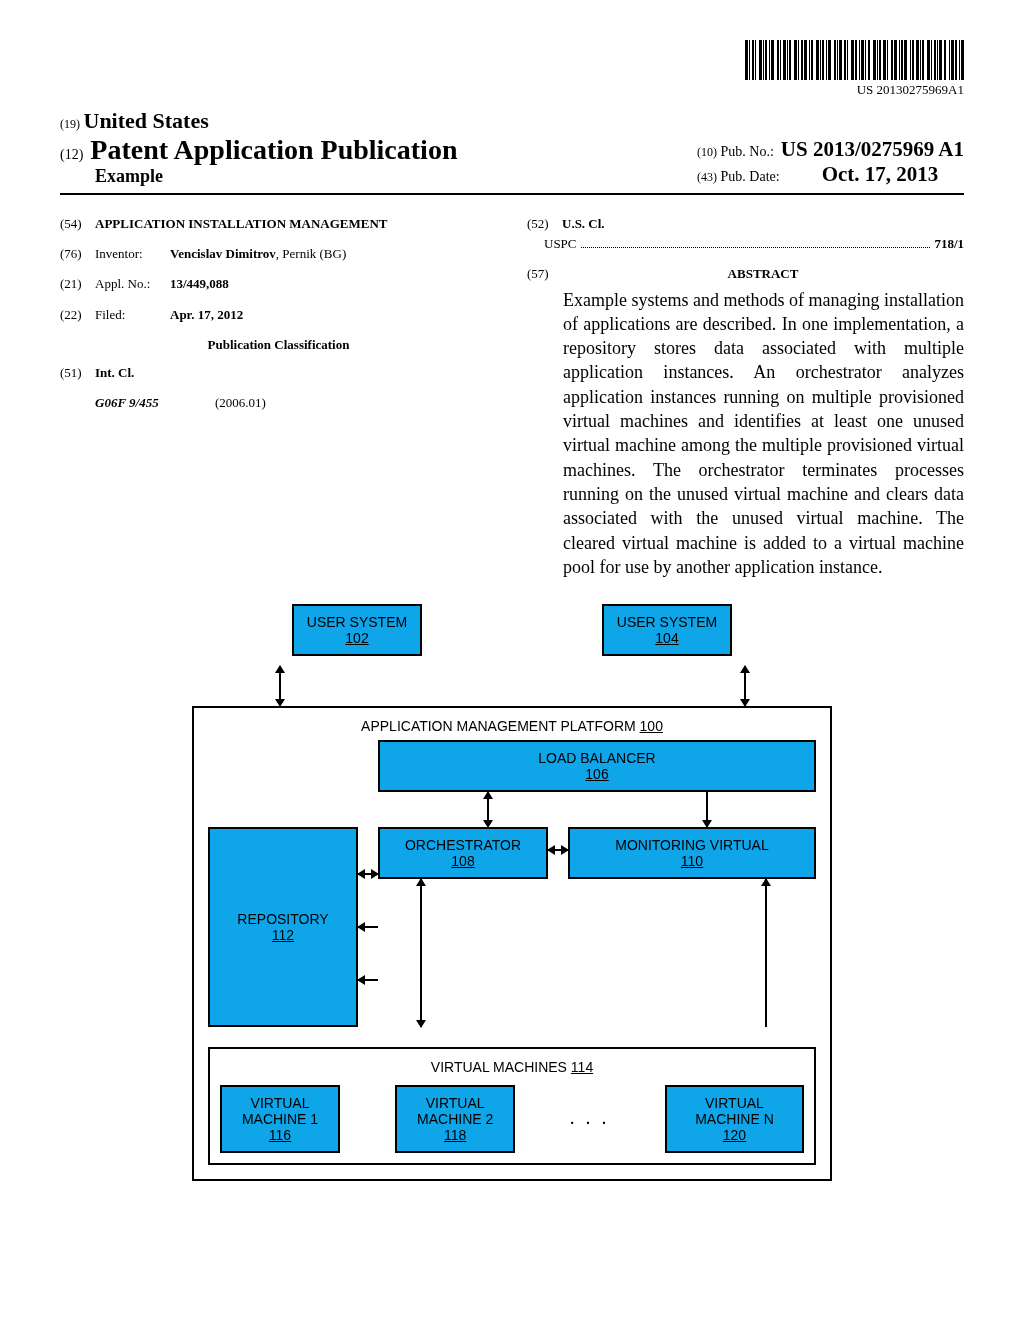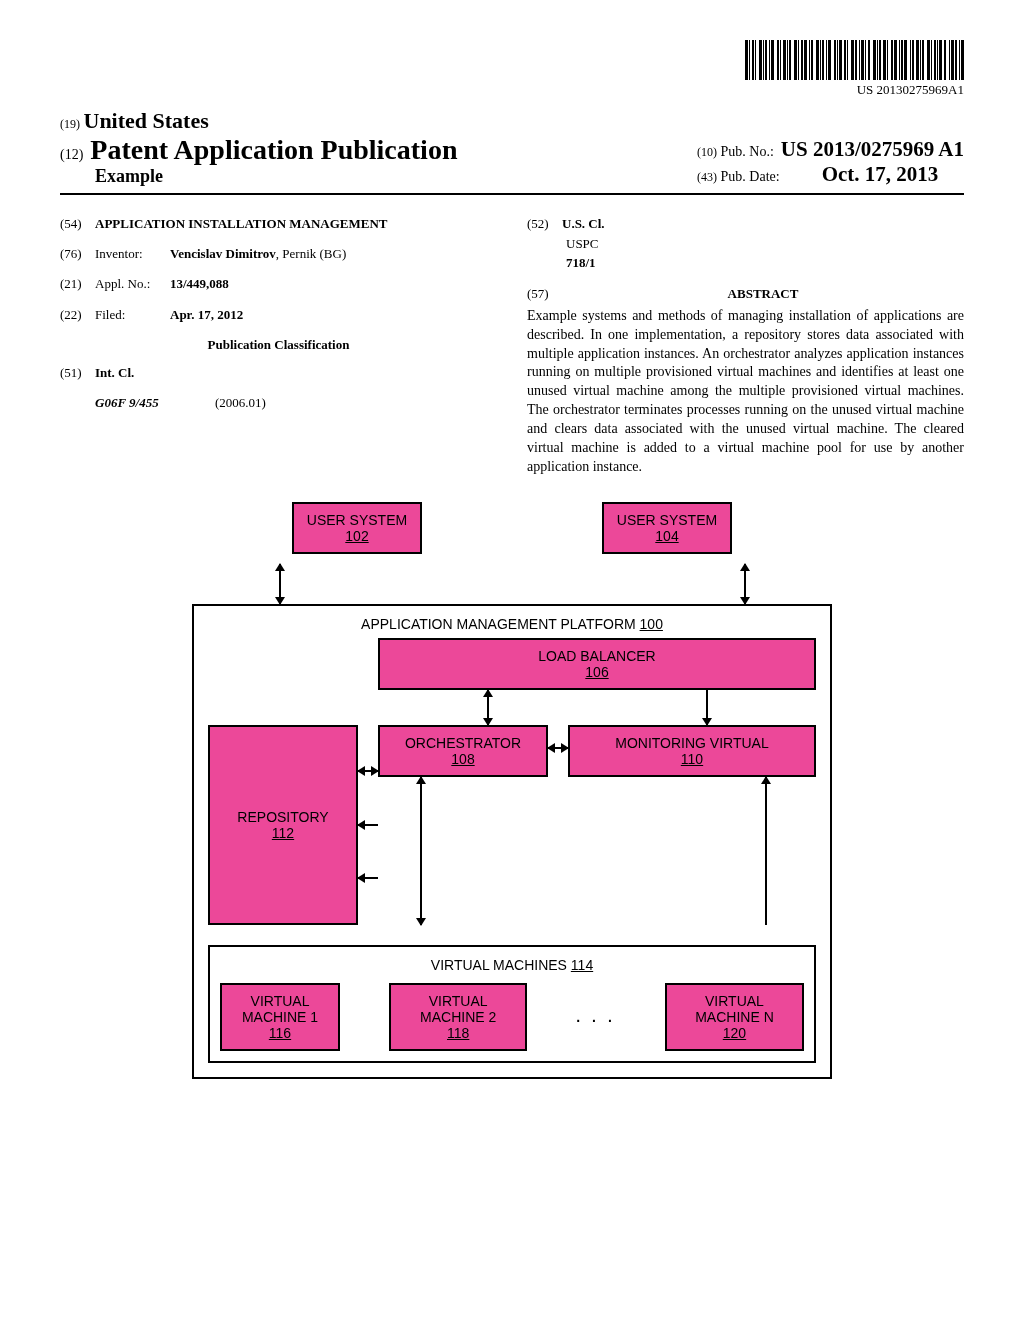--- a/index.html
+++ b/index.html
@@ -22,26 +22,26 @@
     .columns { display: flex; gap: 30px; margin-bottom: 25px; }
     .col { flex: 1; font-size: 13px; line-height: 1.4; }
     .field-row { display: flex; margin-bottom: 12px; }
     .field-num { width: 35px; }
     .field-label { width: 75px; }
     .field-val { flex: 1; }
     .bold { font-weight: bold; }
     .section-heading { font-weight: bold; text-align: center; margin: 10px 0; font-size: 13px; }
     .indent-block { margin-left: 35px; }
     .dotted { border-bottom: 1px dotted #000; flex: 1; height: 10px; margin: 0 4px; }
-    .uspc-row { display: flex; align-items: baseline; margin-left: 35px; flex-direction: column; }
-    .abstract { text-align: justify; font-size: 14px; line-height: 1.35; }
+    .uspc-row { display: flex; align-items: baseline; margin-left: 17px; }
+    .abstract { text-align: justify; font-size: 18px; line-height: 1.35; margin-left: 36px; }
     .abstract-title { text-align: center; font-weight: bold; margin-bottom: 4px; }
     
     .diagram { margin: 20px auto 0; width: 640px; font-family: Arial, Helvetica, sans-serif; font-size: 14px; }
-    .dbox { border: 2px solid #000; text-align: center; padding: 8px 6px; background: #ec4899; }
+    .dbox { border: 2px solid #000; text-align: center; padding: 8px 6px; background: #0ea5e9; }
     .dbox .ref { text-decoration: underline; }
     .drow { display: flex; justify-content: center; gap: 180px; margin-bottom: 10px; }
     .arrow-v { width: 2px; background: #000; margin: 0 auto; position: relative; }
     .arrow-head-up { position: absolute; top: -1px; left: -4px; width: 0; height: 0; border-left: 5px solid transparent; border-right: 5px solid transparent; border-bottom: 8px solid #000; }
     .arrow-head-down { position: absolute; bottom: -1px; left: -4px; width: 0; height: 0; border-left: 5px solid transparent; border-right: 5px solid transparent; border-top: 8px solid #000; }
     .arrow-h { height: 2px; background: #000; position: relative; }
     .arrow-head-left { position: absolute; left: -1px; top: -4px; width: 0; height: 0; border-top: 5px solid transparent; border-bottom: 5px solid transparent; border-right: 8px solid #000; }
     .arrow-head-right { position: absolute; right: -1px; top: -4px; width: 0; height: 0; border-top: 5px solid transparent; border-bottom: 5px solid transparent; border-left: 8px solid #000; }
     .platform { border: 2px solid #000; padding: 10px 14px 14px; }
     .platform-title { text-align: center; margin-bottom: 6px; }
@@ -229,21 +229,21 @@
 
       <div class="vm-container">
         <div class="vm-title">
           <span>VIRTUAL MACHINES</span> <span class="ref" style="text-decoration:underline">114</span>
         </div>
         <div class="vm-row">
           <div class="dbox" style="width:120px">
             <div>VIRTUAL MACHINE 1</div>
             <div class="ref">116</div>
           </div>
-          <div class="dbox" style="width:138px">
+          <div class="dbox" style="width:120px">
             <div>VIRTUAL MACHINE 2</div>
             <div class="ref">118</div>
           </div>
           <div class="ellipsis">. . .</div>
           <div class="dbox" style="width:139px">
             <div>VIRTUAL MACHINE N</div>
             <div class="ref">120</div>
           </div>
         </div>
       </div>

